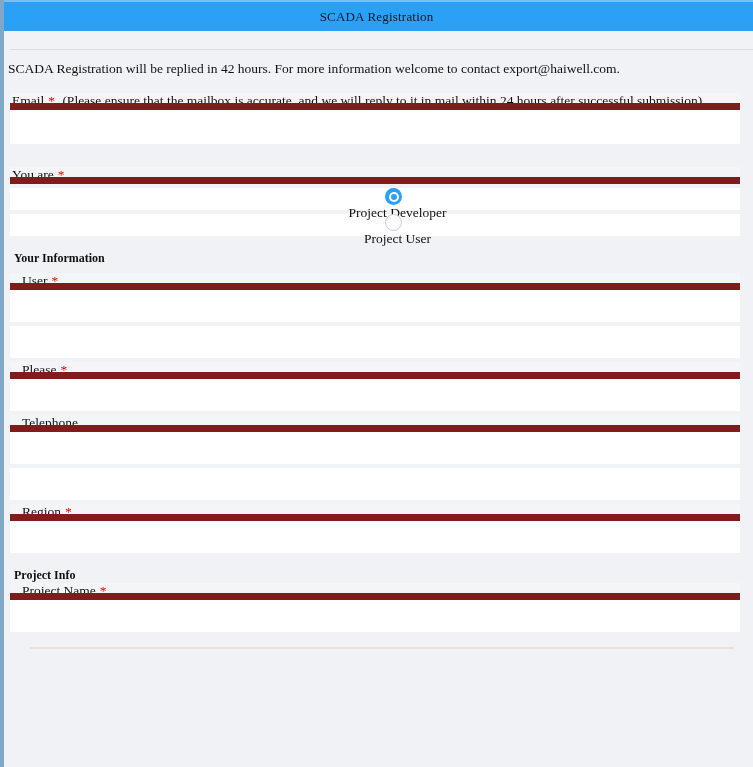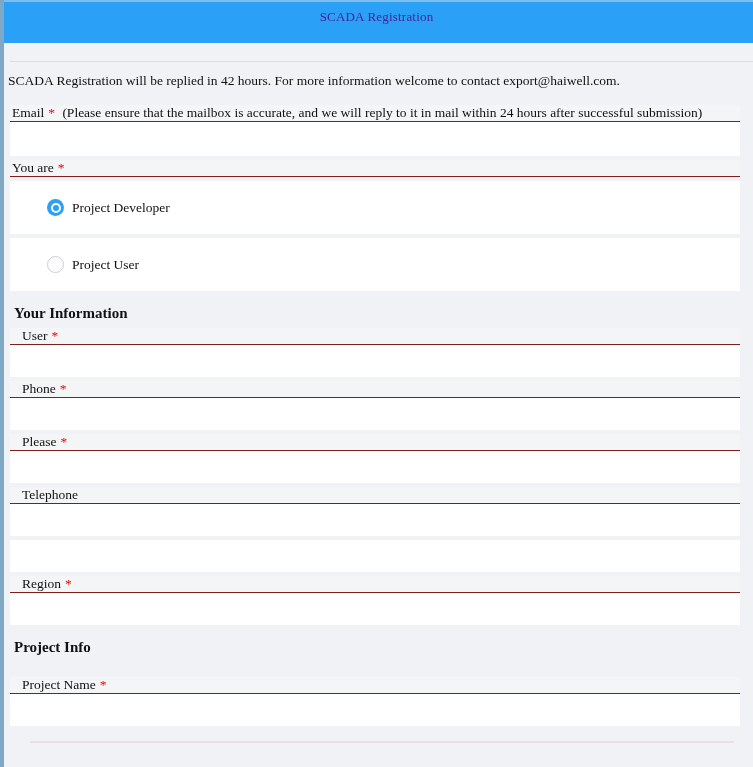--- a/index.html
+++ b/index.html
@@ -10,53 +10,54 @@
     font-size: 13.5px;
     color: #111;
     position: relative;
   }
   .left-strip {
     position: absolute; left: 0; top: 0; bottom: 0;
     width: 4px; background: #7ea8c6; z-index: 20;
   }
   .top-line { height: 2px; background: #7fbcee; }
   .header {
-    height: 41px; background: #2aa1f7;
-    color: #4c1d95; text-align: center; line-height: 29px;
+    height: 29px; background: #2aa1f7;
+    color: #0f172a; text-align: center; line-height: 29px;
     font-size: 13px; letter-spacing: 0.2px;
   }
   .top-divider {
     margin-top: 18px; margin-left: 10px;
     border-top: 1px solid #d9dce0; height: 0;
   }
   .page { padding: 0 13px 0 10px; }
   .intro { margin: 11px 0 0 -2px; line-height: 16px; }
   .label-row {
     line-height: 16px; height: 17px;
-    border-bottom: 1px solid #7f1d1d;
+    border-bottom: 7px solid #7f1d1d;
     background: #f4f5f7;
     white-space: nowrap; overflow: hidden;
   }
   .label-row.lv1 { padding-left: 2px; }
   .label-row.lv2 { padding-left: 12px; }
   .req { color: #ed0000; margin-left: 4px; }
   .note { margin-left: 4px; }
   .text-box {
     display: block; width: 100%; height: 32px;
     border: 0; outline: none; background: #ffffff;
     font: inherit; padding: 0 6px; border-radius: 0;
   }
   .text-box.tall { height: 34px; }
   .email-group { margin-top: 16px; }
-  .you-are-row { margin-top: 4px; }
+  .you-are-row { margin-top: 23px; }
   .radio-group { margin-top: 4px; }
   .radio-row {
-    height: 53px; background: #ffffff;
+    height: 22px; background: #ffffff;
     display: flex; align-items: center; padding-left: 37px;
     cursor: pointer;
+    flex-direction: column;
   }
   .radio-row + .radio-row { margin-top: 4px; }
   .radio {
     width: 17px; height: 17px; border-radius: 50%;
     border: 1px solid #c9ced3; background: #fdfdfd;
     display: flex; align-items: center; justify-content: center;
     flex: 0 0 auto;
   }
   .radio-row.selected .radio {
     border: 0; background: #2aa1f7;
@@ -64,25 +65,25 @@
   .radio .ring { display: none; }
   .radio-row.selected .radio .ring {
     display: flex; width: 10px; height: 10px; border-radius: 50%;
     background: #ffffff; align-items: center; justify-content: center;
   }
   .radio-row.selected .radio .dot {
     width: 6px; height: 6px; border-radius: 50%; background: #2aa1f7;
   }
   .radio-label { margin-left: 8px; }
   .section-heading {
-    font-weight: bold; font-size: 15px; line-height: 16px;
+    font-weight: bold; font-size: 12px; line-height: 16px;
     margin-top: 14px; padding-left: 4px;
   }
   .fields { margin-top: 7px; }
-  .fields.second { margin-top: 22px; }
+  .fields.second { margin-top: 0; }
   .field { margin-bottom: 4px; }
   .bottom-line {
     margin: 15px 6px 0 20px;
     border-top: 2px solid #ecdfdf;
   }
 </style>
 </head>
 <body>
 
 <div class="left-strip"></div>
@@ -131,23 +132,20 @@
     <div class="section-heading">Your Information</div>
     <div class="fields">
   <div class="field">
     <div class="label-row lv2">
       <span>User</span><span class="req">*</span>
     </div>
     <input type="text" class="text-box" style="">
   </div>
 
   <div class="field">
-    <div class="label-row lv2">
-      <span>Phone</span><span class="req">*</span>
-    </div>
     <input type="text" class="text-box" style="">
   </div>
 
   <div class="field">
     <div class="label-row lv2">
       <span>Please</span><span class="req">*</span>
     </div>
     <input type="text" class="text-box" style="">
   </div>
 

